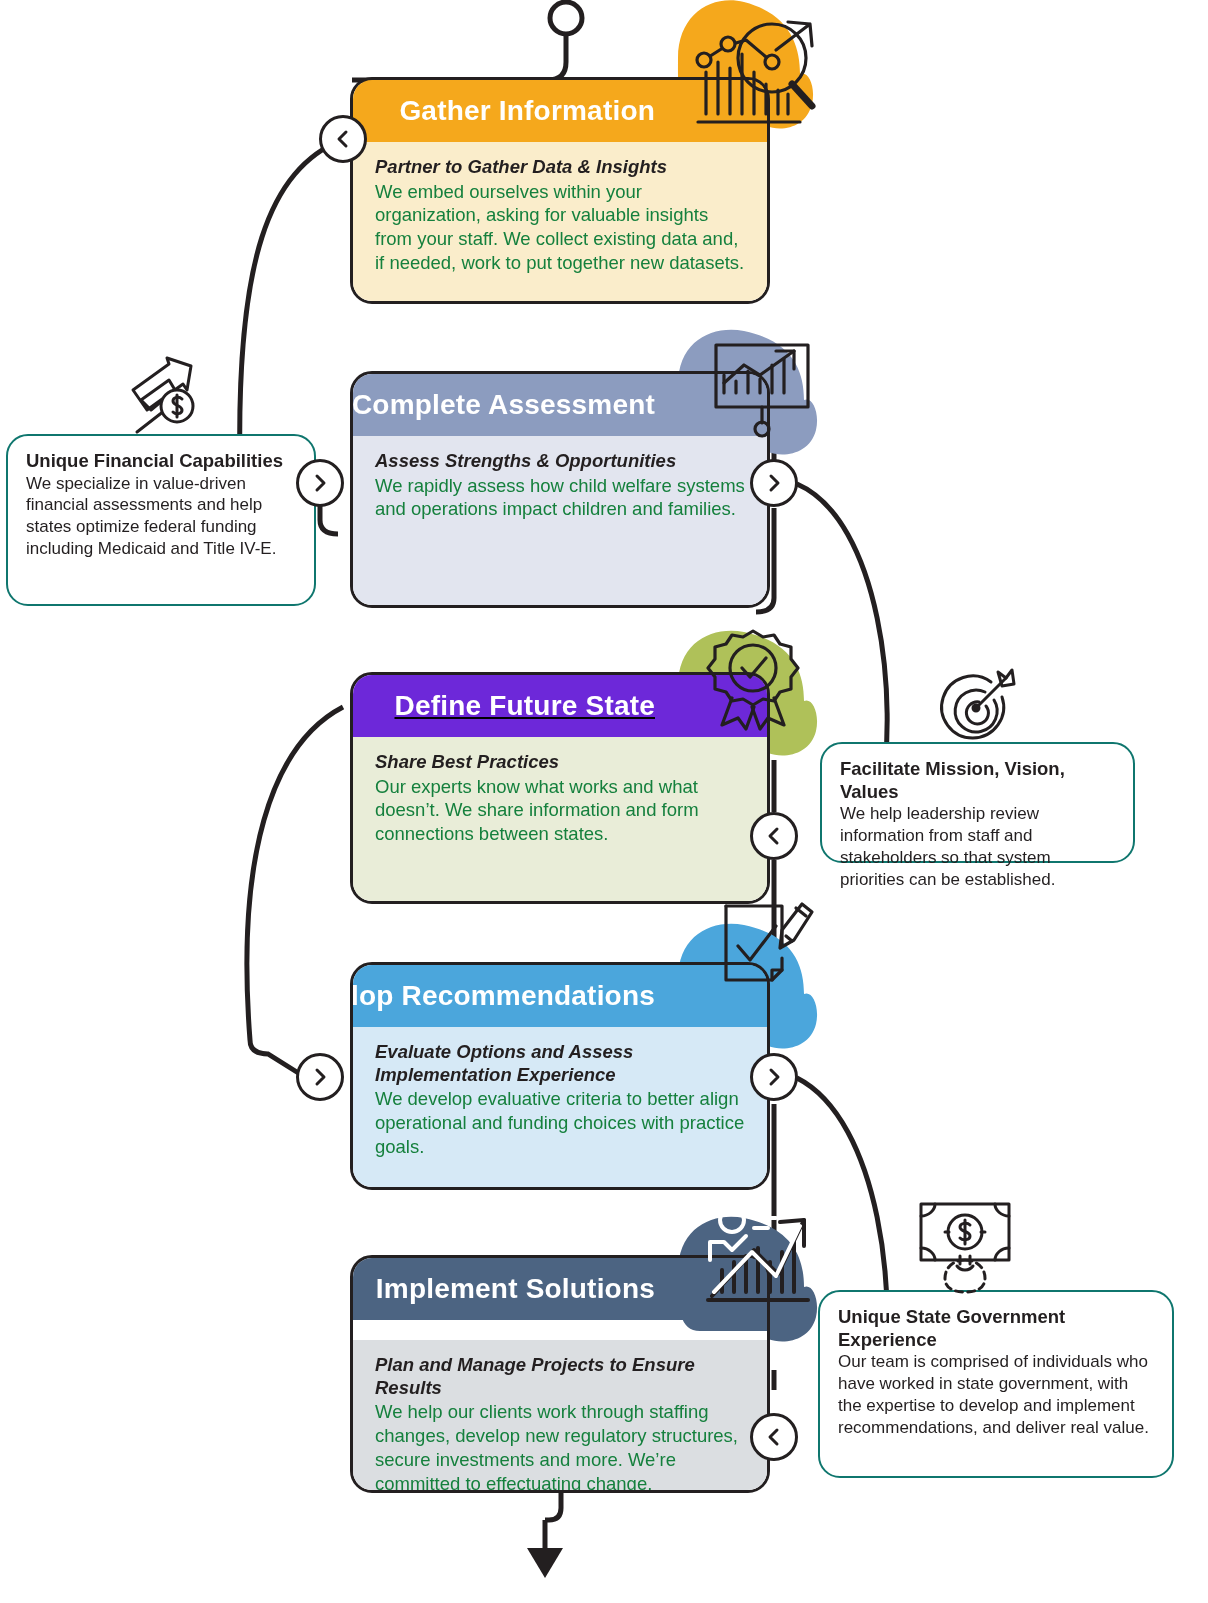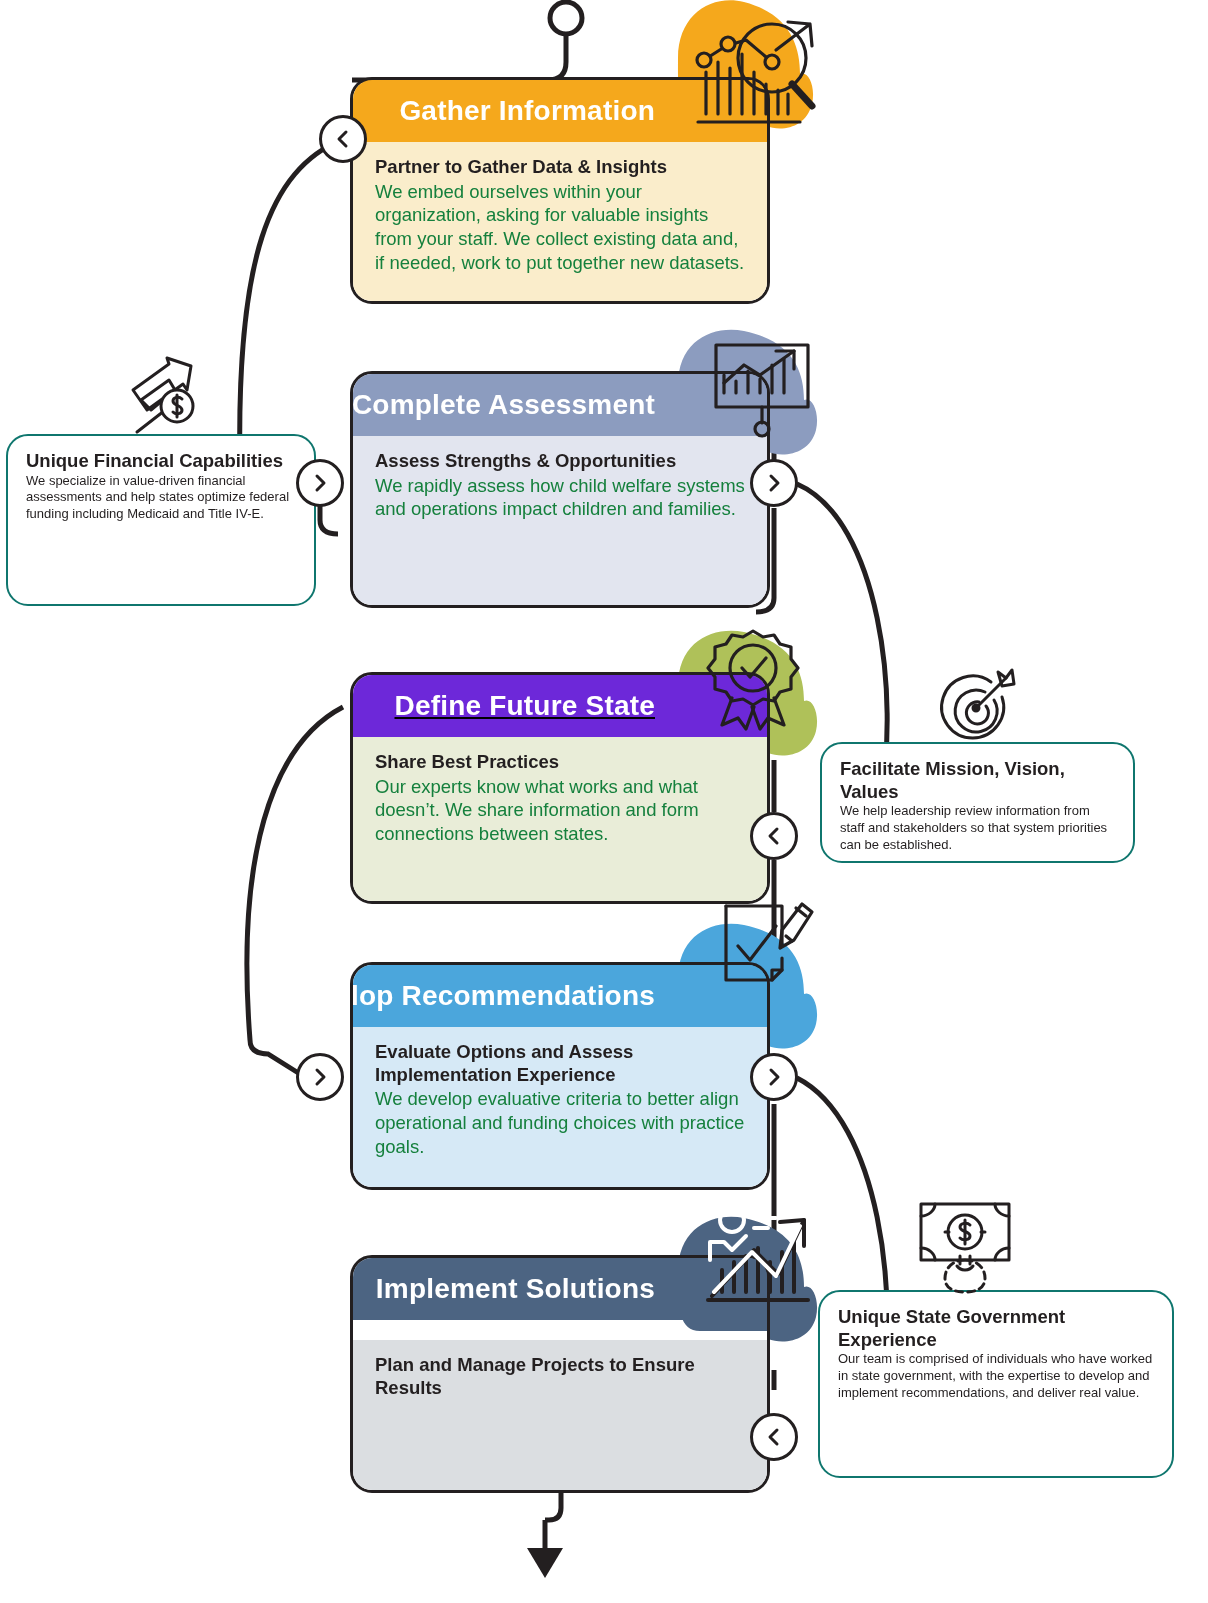--- a/index.html
+++ b/index.html
@@ -64,20 +64,21 @@
   }
   .step-body {
     padding: 14px 20px 16px 22px;
   }
   .step-sub {
     font-size: 18.5px;
     font-weight: bold;
     color: #231f20;
     line-height: 1.22;
     margin-bottom: 1px;
+    font-style: italic;
   }
   .step-text {
     font-size: 18.5px;
     color: #15803d;
     line-height: 1.29;
   }
   
   .callout {
     position: absolute;
     z-index: 4;
@@ -87,21 +88,21 @@
     box-sizing: border-box;
     padding: 14px 18px 14px 18px;
   }
   .callout-title {
     font-size: 18.5px;
     font-weight: bold;
     color: #231f20;
     line-height: 1.22;
   }
   .callout-text {
-    font-size: 13px;
+    font-size: 17px;
     color: #231f20;
     line-height: 1.29;
   }
   
   .nav-circle {
     position: absolute;
     z-index: 6;
     width: 48px;
     height: 48px;
     border-radius: 50%;
@@ -290,20 +291,21 @@
       <path d="M7,3 L14,10 L7,17" fill="none" stroke="#231f20" stroke-width="3" stroke-linecap="round" stroke-linejoin="round"></path>
     </svg>
   </div>
 
   <div class="step-card" style="left:350px; top:1255px; width:420px; height:238px;">
     <div class="step-head" style="background:#4C6482;">
       <span class="step-title">Implement Solutions</span>
     </div>
     <div class="step-body" style="background:#DBDEE1; height:100%;margin-top:20px;">
       <div class="step-sub">Plan and Manage Projects to Ensure Results</div>
+      <div class="step-text">We help our clients work through staffing changes, develop new regulatory structures, secure investments and more. We’re committed to effectuating change.</div>
     </div>
   </div>
 
   <svg class="step-icon" style="left:700px; top:1200px;" width="112" height="110" viewBox="0 0 112 110">
     <g fill="none" stroke="#ffffff" stroke-width="4" stroke-linecap="round" stroke-linejoin="round">
       <circle cx="32" cy="20" r="12"></circle>
       <path d="M10,60 L10,42 L24,42 L32,50 L46,36"></path>
       <path d="M54,18 L76,18 M54,28 L68,28"></path>
     </g>
     <g fill="none" stroke="#231f20" stroke-width="4" stroke-linecap="round" stroke-linejoin="round">

